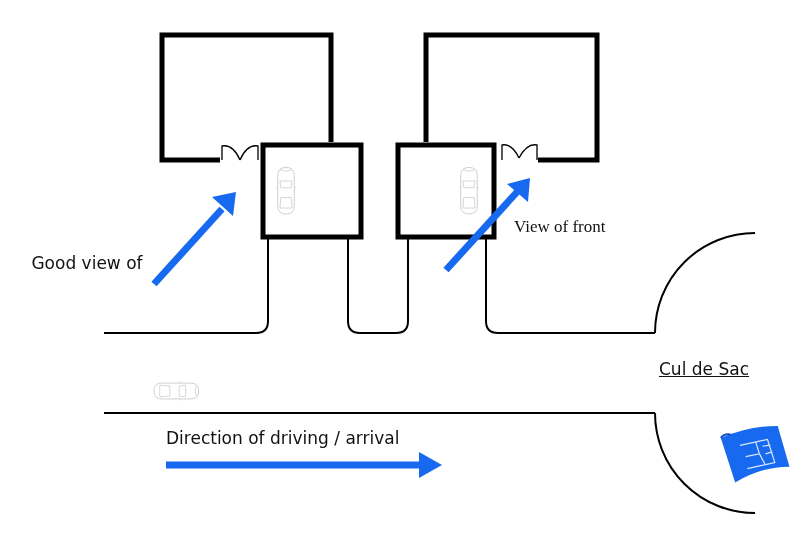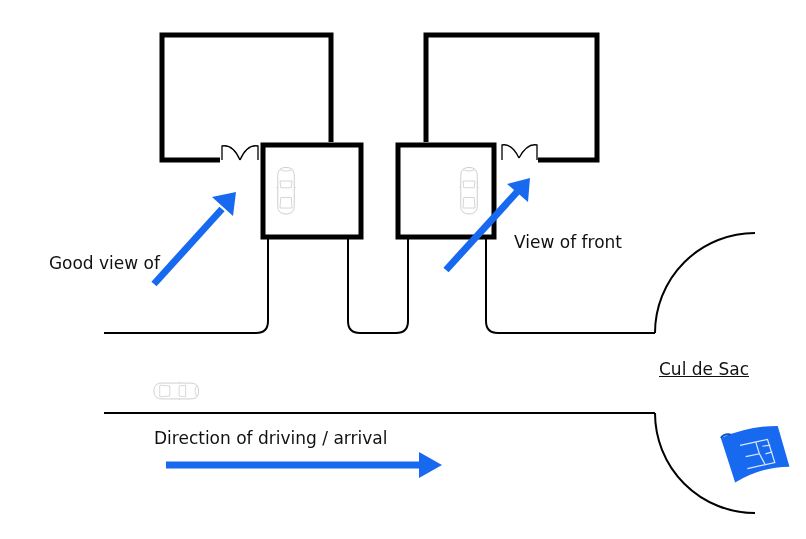--- a/index.html
+++ b/index.html
@@ -1,21 +1,21 @@
 <!DOCTYPE html>
 <html><head>
 <meta charset="utf-8">
 <style>
   html, body { margin: 0; padding: 0; background: #ffffff; }
   body { width: 806px; height: 539px; position: relative; overflow: hidden;
          font-family: "DejaVu Sans", sans-serif; }
   #diagram { position: absolute; left: 0; top: 0; }
   .label { position: absolute; font-family: "DejaVu Sans", sans-serif; font-size: 17px;
            color: #111; line-height: 30px; white-space: nowrap; }
-  .center { text-align: right; }
+  .center { text-align: center; }
 </style>
 </head>
 <body>
 
 <svg id="diagram" width="806" height="539" viewBox="0 0 806 539">
   <defs>
     <g id="car-v">
       <path d="M0,-30 C8,-30 11,-26 11,-18 L11,22 C11,28 7,32 0,32 C-7,32 -11,28 -11,22 L-11,-18 C-11,-26 -8,-30 0,-30 Z" fill="none" stroke="#c8c8c8" stroke-width="1.2"></path>
       <path d="M-8,-12 L8,-12 L7,-3 L-7,-3 Z" fill="none" stroke="#c8c8c8" stroke-width="1"></path>
       <path d="M-7,10 L7,10 L8,24 L-8,24 Z" fill="none" stroke="#c8c8c8" stroke-width="1"></path>
@@ -88,19 +88,19 @@
       <path d="M40,20 L48,20"></path>
       <path d="M42,28 L49,27"></path>
     </g>
   </g>
 </svg>
 
 <div class="label center" style="left:14px; top:248px; width:146px;">
   <div>Good view of</div>
 </div>
 
-<div class="label" style="left:514px; top:227px;">
+<div class="label" style="left:514px; top:212px;font-family:Liberation Serif, serif;">
   <div>View of front</div>
 </div>
 
 <div class="label" style="left:659px; top:354px;text-decoration:underline;">Cul de Sac</div>
 
-<div class="label" style="left:154px; top:423px;">Direction of driving / arrival</div>
+<div class="label" style="left:166px; top:423px;">Direction of driving / arrival</div>
 
 </body></html>

